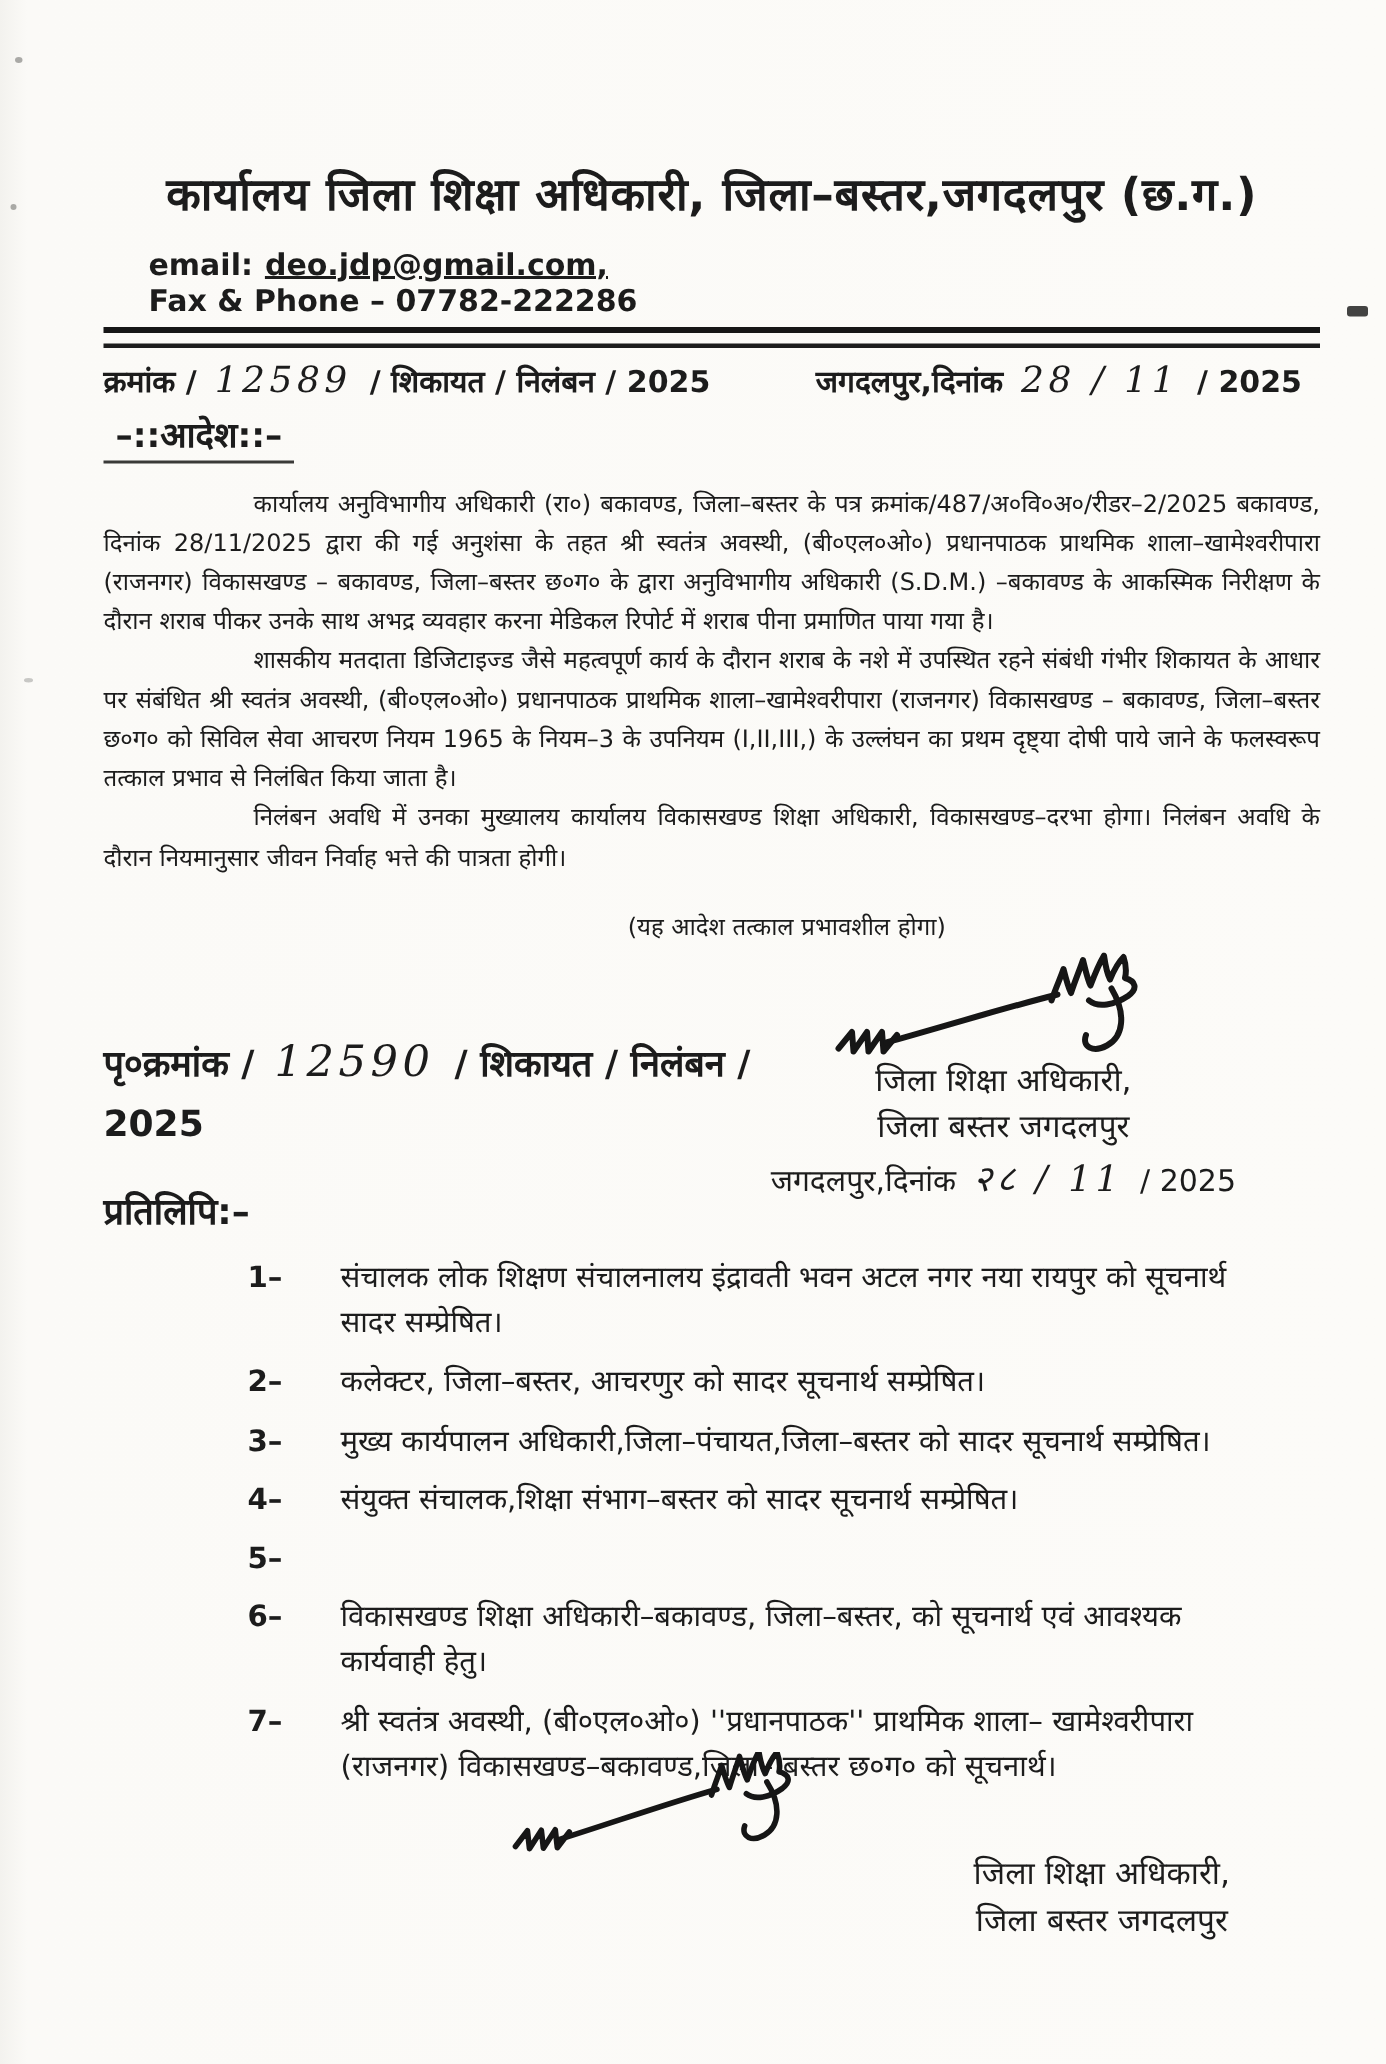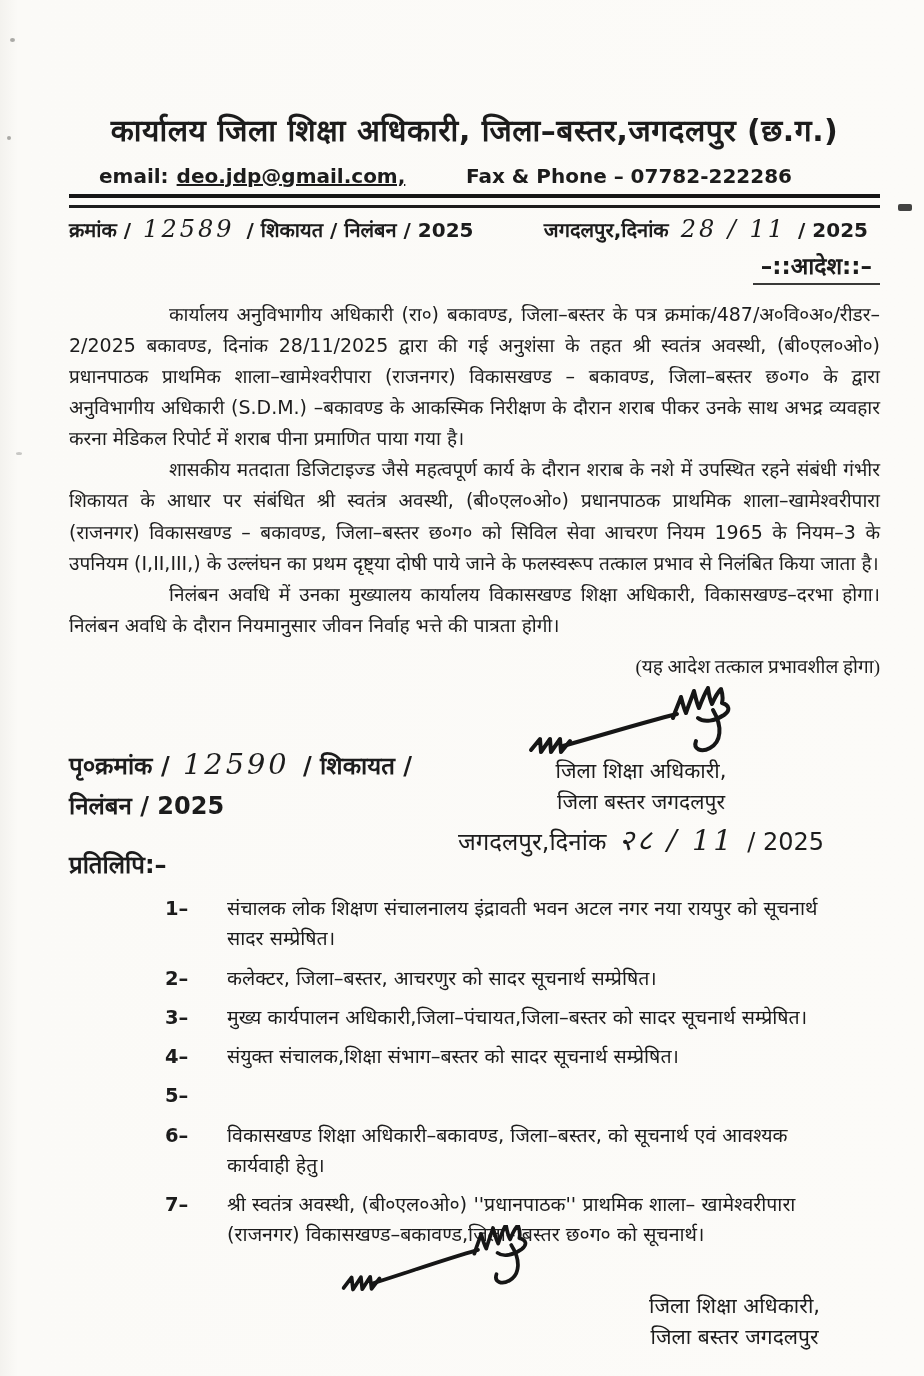--- a/index.html
+++ b/index.html
@@ -19,51 +19,51 @@
   .s2{left:7px;top:136px;width:4px;height:4px;}
   .s3{left:898px;top:204px;width:14px;height:7px;border-radius:2px;opacity:.85;background:#222;}
   .s4{left:16px;top:452px;width:6px;height:3px;opacity:.35;}
 
   .office-title{
     text-align:center;font-weight:700;font-size:30px;letter-spacing:.5px;
     line-height:1.25;white-space:nowrap;
   }
   .contact-row{
     display:flex;justify-content:space-between;align-items:baseline;
-    margin-top:14px;padding:0 88px 0 30px;font-weight:700;font-size:20px;
+    margin-top:14px;padding:0 88px 0 30px;font-weight:700;font-size:20px;flex-direction:column;
   }
   .email-addr{text-decoration:underline;margin-left:8px;}
   .rule{margin-top:6px;height:7px;border-top:4px solid #161616;border-bottom:3px solid #1d1d1d;}
   .ref-row{
     display:flex;justify-content:space-between;align-items:flex-end;
     margin-top:7px;font-size:20px;font-weight:600;padding-right:12px;
   }
   .hw{
     font-family:"DejaVu Serif","Liberation Serif",serif;
     font-style:italic;font-weight:400;
     font-size:1.2em;letter-spacing:3px;padding:0 5px;
   }
-  .order-title-wrap{text-align:right;margin-top:6px;}
+  .order-title-wrap{text-align:left;margin-top:6px;}
   .order-title{
     display:inline-block;font-size:23px;font-weight:700;
     border-bottom:2px solid #3a3a38;padding:0 8px 2px;
   }
   .body-text{margin-top:14px;}
   .body-text p{
-    margin:0;font-size:19px;line-height:1.64;text-align:justify;text-indent:100px;
+    margin:0;font-size:16px;line-height:1.64;text-align:justify;text-indent:100px;
   }
-  .body-text p.note{text-align:right;text-indent:100px;margin-top:10px;font-family:Liberation Serif, serif;}
+  .body-text p.note{text-align:center;text-indent:100px;margin-top:20px;}
 
   .mid-row{display:flex;justify-content:space-between;align-items:flex-end;margin-top:4px;}
   .left-col{font-size:24px;font-weight:600;line-height:1.6;}
   .copies-label{margin-top:20px;}
   .right-col{text-align:center;margin-right:56px;margin-bottom:26px;position:relative;}
   .sig{display:block;margin:0 auto -14px auto;}
   .sign-line{font-size:21px;line-height:1.45;}
-  .date-line{font-size:24px;margin-top:2px;white-space:nowrap;}
+  .date-line{font-size:20px;margin-top:2px;white-space:nowrap;}
 
   .copy-list{margin-top:10px;}
   .copy-item{display:flex;align-items:flex-start;margin-bottom:9px;font-size:19.5px;line-height:1.55;}
   .copy-num{flex:none;width:62px;margin-left:96px;font-weight:600;}
   .copy-text{flex:1;margin-right:58px;text-align:left;}
 
   .bottom-sig{
     display:flex;flex-direction:column;align-items:flex-end;
     margin-top:-34px;padding-right:60px;
   }

